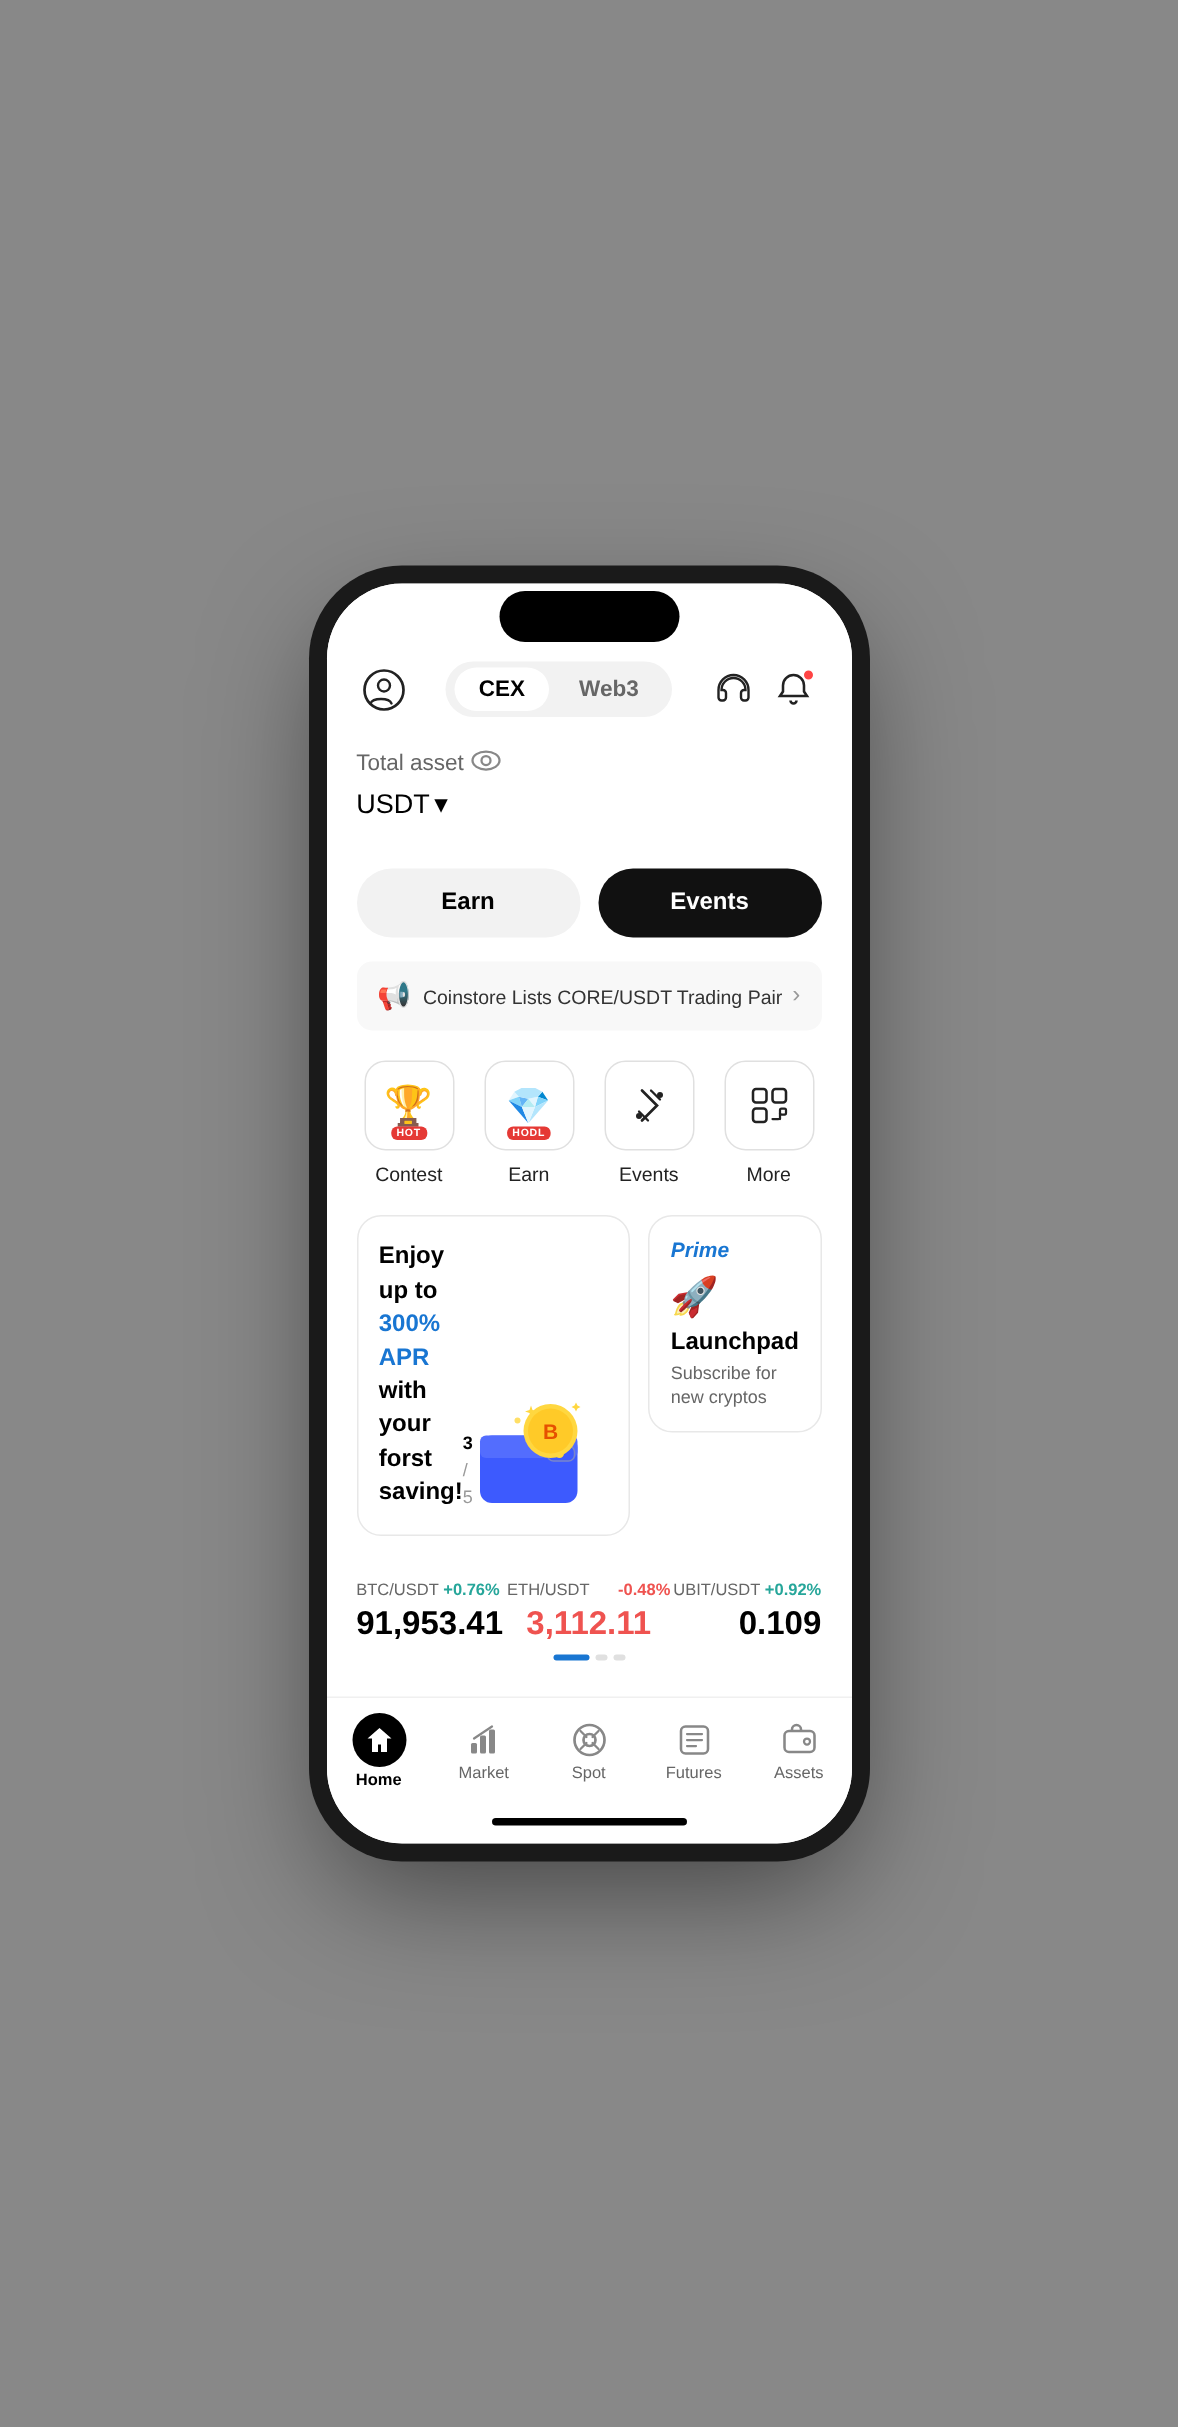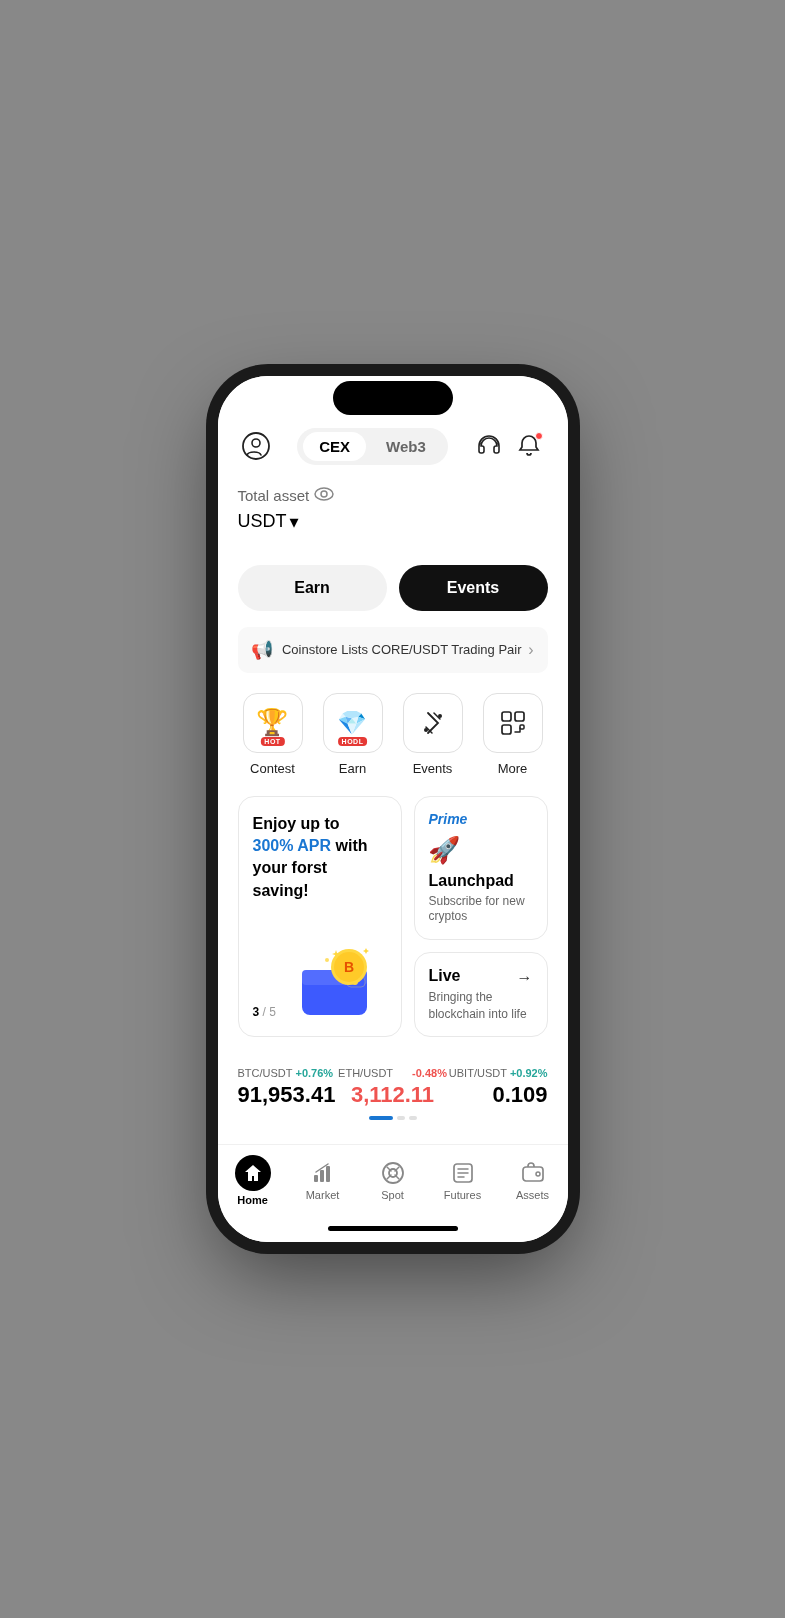--- a/index.html
+++ b/index.html
@@ -225,21 +225,21 @@
       gap: 12px;
       margin-bottom: 20px;
     }
     .card-left {
       flex: 1;
       background: #fff;
       border: 1.5px solid #e8e8e8;
       border-radius: 16px;
       padding: 16px 14px;
       display: flex;
-      flex-direction: column;
+      flex-direction: row;
       justify-content: space-between;
       min-height: 200px;
       cursor: pointer;
     }
     .card-left-text {
       font-size: 16px;
       font-weight: 600;
       line-height: 1.4;
       color: #000;
     }
@@ -592,27 +592,20 @@
 
       <div class="card-right">
 
         <div class="card-right-top">
           <div class="prime-label">Prime</div>
           <div style="font-size:26px;margin-bottom:6px;">🚀</div>
           <div class="launchpad-title">Launchpad</div>
           <div class="launchpad-subtitle">Subscribe for new cryptos</div>
         </div>
 
-        <div class="card-right-bottom">
-          <div class="live-header">
-            <div class="live-title">Live</div>
-            <span class="live-arrow">→</span>
-          </div>
-          <div class="live-subtitle">Bringing the blockchain into life</div>
-        </div>
       </div>
     </div>
 
     <div class="ticker-section">
       <div class="ticker-row">
 
         <div class="ticker-item">
           <div class="ticker-pair">
             <span>BTC/USDT</span>
             <span class="ticker-change-pos">+0.76%</span>

